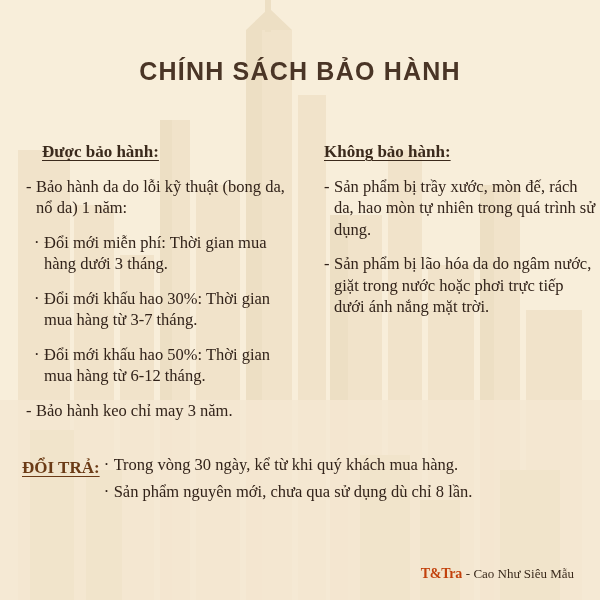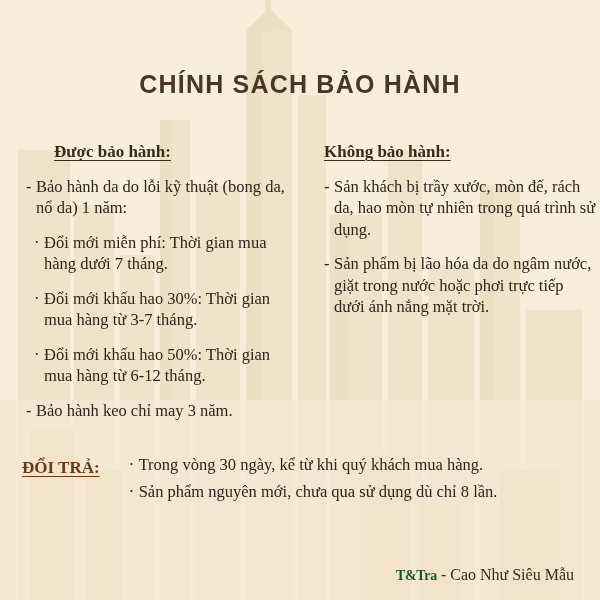--- a/index.html
+++ b/index.html
@@ -33,21 +33,21 @@
     pointer-events: none;
   }
   #content {
     position: relative;
     z-index: 2;
     width: 600px;
     height: 600px;
   }
   .title {
     position: absolute;
-    top: 70px;
+    top: 57px;
     left: 0;
     width: 600px;
     text-align: center;
     font-size: 25px;
     font-weight: bold;
     letter-spacing: 1.2px;
     color: #4a3526;
     font-family: "Liberation Sans", sans-serif;
   }
   .col {
@@ -64,21 +64,21 @@
   }
   .col-heading {
     font-size: 17px;
     font-weight: bold;
     color: #3b2a1c;
     text-decoration: underline;
     text-underline-offset: 3px;
     margin-bottom: 14px;
   }
   .col-left .col-heading {
-    margin-left: 28px;
+    margin-left: 16px;
   }
   .item {
     display: flex;
     align-items: flex-start;
     font-size: 16.5px;
     line-height: 1.3;
     margin-bottom: 13px;
     color: #32231a;
   }
   .bullet {
@@ -95,21 +95,20 @@
     margin-left: 8px;
   }
   
   .bottom {
     position: absolute;
     left: 22px;
     top: 452px;
     width: 560px;
     display: flex;
     align-items: flex-start;
-    gap: 25px;
   }
   .bottom-label {
     flex: 0 0 auto;
     font-size: 17px;
     font-weight: bold;
     color: #6b3b16;
     text-decoration: underline;
     text-underline-offset: 3px;
     padding-top: 6px;
     margin-right: 4px;
@@ -129,25 +128,25 @@
     font-size: 13px;
     color: #4a3526;
     display: flex;
     align-items: baseline;
   }
   .footer-brand {
     font-family: "Liberation Serif", serif;
     font-weight: bold;
     font-size: 14px;
     letter-spacing: -0.3px;
-    color: #14532d;
+    color: #c2410c;
   }
   .footer-text {
     margin-left: 4px;
-    font-size: 16px;
+    font-size: 13px;
     color: #3a2a1c;
   }
 </style>
 </head>
 <body>
 
 <div id="page">
 
   <svg id="skyline" viewBox="0 0 600 600" preserveAspectRatio="none">
     <rect x="0" y="0" width="600" height="600" fill="#f8eeda"></rect>
@@ -191,42 +190,42 @@
 
     <div class="col col-left">
       <div class="col-heading">Được bảo hành:</div>
 
       <div class="item">
         <span class="bullet">-</span>
         <span class="item-text">Bảo hành da do lỗi kỹ thuật (bong da, nổ da) 1 năm:</span>
       </div>
       <div class="item sub">
         <span class="bullet">·</span>
-        <span class="item-text">Đổi mới miễn phí: Thời gian mua hàng dưới 7 tháng.</span>
+        <span class="item-text">Đổi mới miễn phí: Thời gian mua hàng dưới 3 tháng.</span>
       </div>
       <div class="item sub">
         <span class="bullet">·</span>
         <span class="item-text">Đổi mới khấu hao 30%: Thời gian mua hàng từ 3-7 tháng.</span>
       </div>
       <div class="item sub">
         <span class="bullet">·</span>
         <span class="item-text">Đổi mới khấu hao 50%: Thời gian mua hàng từ 6-12 tháng.</span>
       </div>
       <div class="item">
         <span class="bullet">-</span>
         <span class="item-text">Bảo hành keo chỉ may 3 năm.</span>
       </div>
     </div>
 
     <div class="col col-right">
       <div class="col-heading">Không bảo hành:</div>
 
       <div class="item">
         <span class="bullet">-</span>
-        <span class="item-text">Sản khách bị trầy xước, mòn đế, rách da, hao mòn tự nhiên trong quá trình sử dụng.</span>
+        <span class="item-text">Sản phẩm bị trầy xước, mòn đế, rách da, hao mòn tự nhiên trong quá trình sử dụng.</span>
       </div>
       <div class="item">
         <span class="bullet">-</span>
         <span class="item-text">Sản phẩm bị lão hóa da do ngâm nước, giặt trong nước hoặc phơi trực tiếp dưới ánh nắng mặt trời.</span>
       </div>
     </div>
 
     <div class="bottom">
       <div class="bottom-label">ĐỔI TRẢ:</div>
       <div class="bottom-list">

